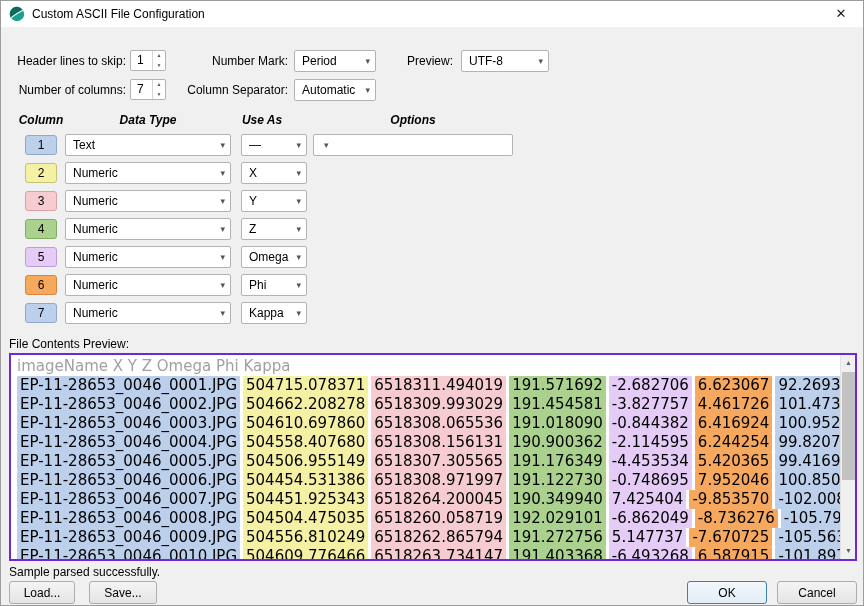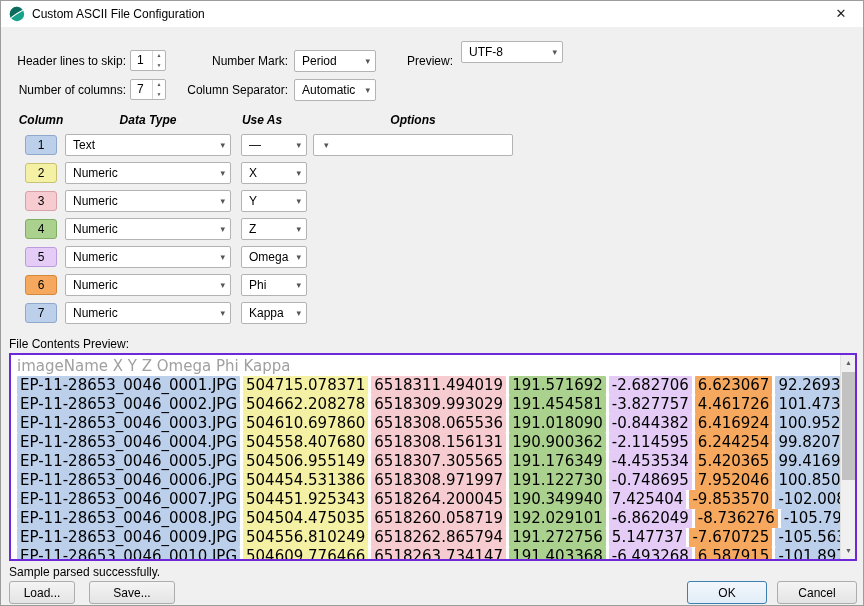--- a/index.html
+++ b/index.html
@@ -32,21 +32,21 @@
   .spin-value { flex: 1; padding-left: 6px; line-height: 19px; }
   .spin-arrows { width: 13px; display: flex; flex-direction: column; border-left: 1px solid #d6d6d6; }
   .spin-up, .spin-down { flex: 1; font-size: 5px; color: #555; text-align: center; line-height: 9px; cursor: pointer; }
 
   
   .combo { height: 22px; background: #fff; border: 1px solid #b3b3b3; border-radius: 2px; display: flex; align-items: center; padding-left: 7px; cursor: default; }
   .combo-text { flex: 1; white-space: nowrap; overflow: hidden; }
   .combo-arrow { font-size: 9px; color: #555; padding: 0 5px 0 3px; }
   .cmb-decimal   { position: absolute; top: 23px; left: 293px; width: 82px; }
   .cmb-separator { position: absolute; top: 52px; left: 293px; width: 82px; }
-  .cmb-encoding  { position: absolute; top: 14px; left: 460px; width: 102px; gap: 24px; }
+  .cmb-encoding  { position: absolute; top: 23px; left: 460px; width: 88px; gap: 24px; }
 
   
   .col-headers { position: absolute; top: 86px; left: 0; width: 100%; font-weight: bold; }
   .ch { position: absolute; text-align: center; font-style: italic; }
   .ch-column   { left: 8px;  width: 64px; }
   .ch-datatype { left: 64px; width: 166px; }
   .ch-useas    { left: 228px; width: 66px; }
   .ch-options  { left: 312px; width: 200px; }
 
   .col-rows { position: absolute; top: 107px; left: 24px; }
@@ -68,21 +68,21 @@
   .vscrollbar { position: absolute; top: 0; right: 0; width: 15px; bottom: 0; background: #f0f0f0; border-left: 1px solid #e2e2e2; }
   .sb-arrow { position: absolute; left: 0; width: 15px; height: 16px; font-size: 7px; color: #606060; text-align: center; line-height: 16px; cursor: pointer; }
   .sb-up { top: 0; }
   .sb-down { bottom: 0; }
   .sb-thumb { position: absolute; left: 1px; top: 17px; width: 13px; height: 108px; background: #c2c2c2; cursor: pointer; }
 
   
   .status { position: absolute; top: 538px; left: 8px; }
   .btn { position: absolute; top: 554px; height: 23px; background: linear-gradient(#f4f4f4, #e4e4e4); border: 1px solid #adadad; border-radius: 3px; font-family: inherit; font-size: 12px; text-align: center; cursor: pointer; }
   .btn-load   { left: 8px;  width: 66px; }
-  .btn-save   { left: 88px; width: 86px; }
+  .btn-save   { left: 88px; width: 68px; }
   .btn-ok     { left: 686px; width: 80px; border-color: #3c7fb1; background: linear-gradient(#f2f7fc, #e2edf7); }
   .btn-cancel { left: 776px; width: 80px; }
 </style>
 </head>
 <body>
 
 <div class="dialog">
 
   <div class="titlebar">
     <span class="app-icon">

